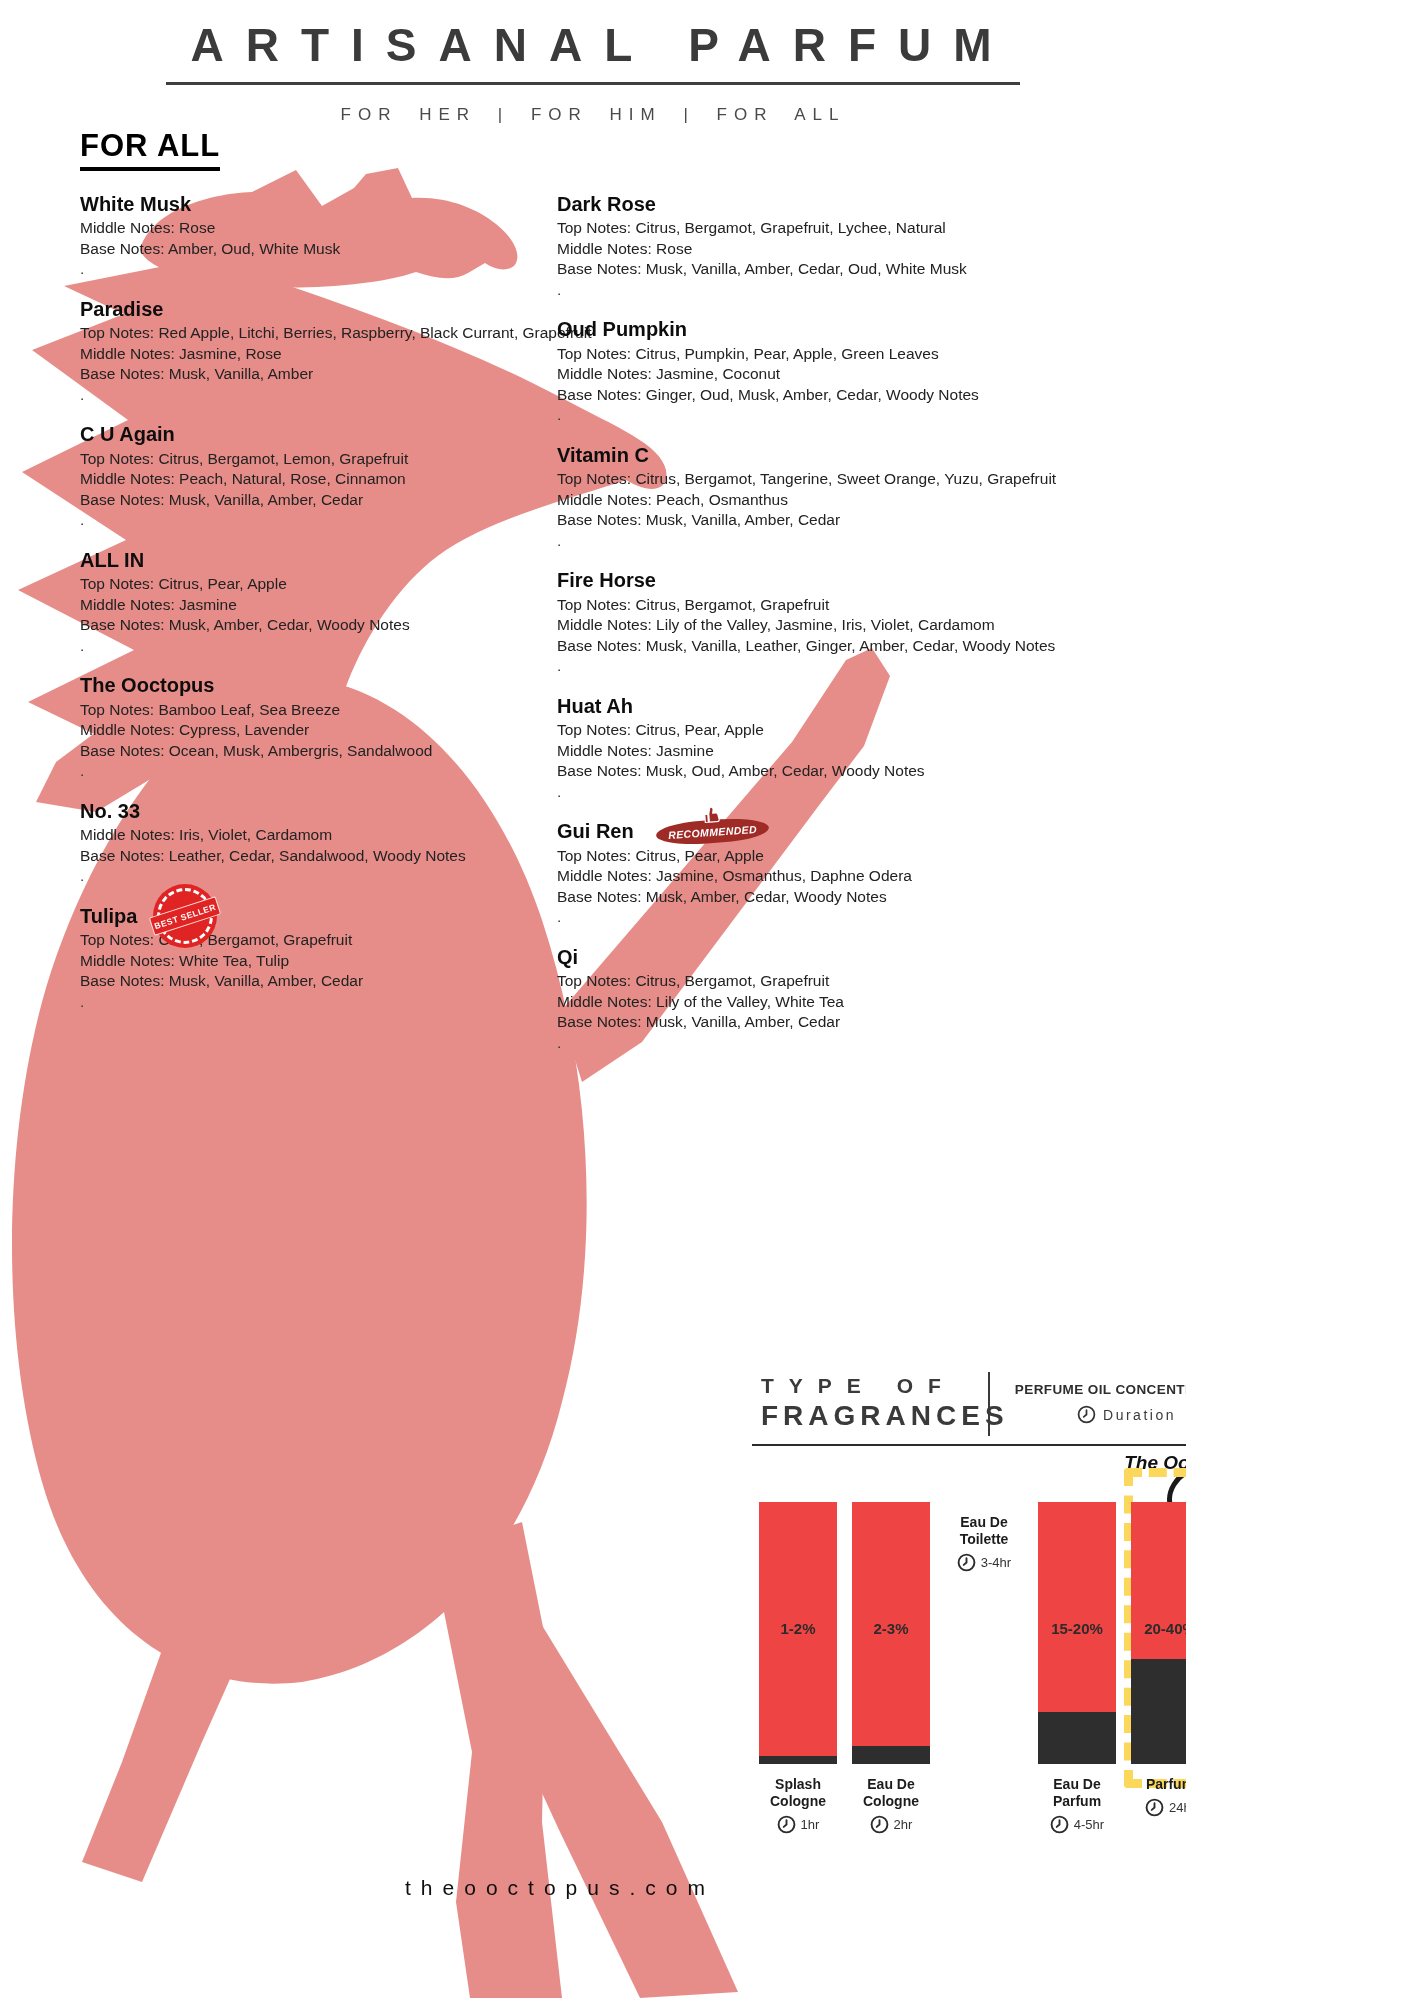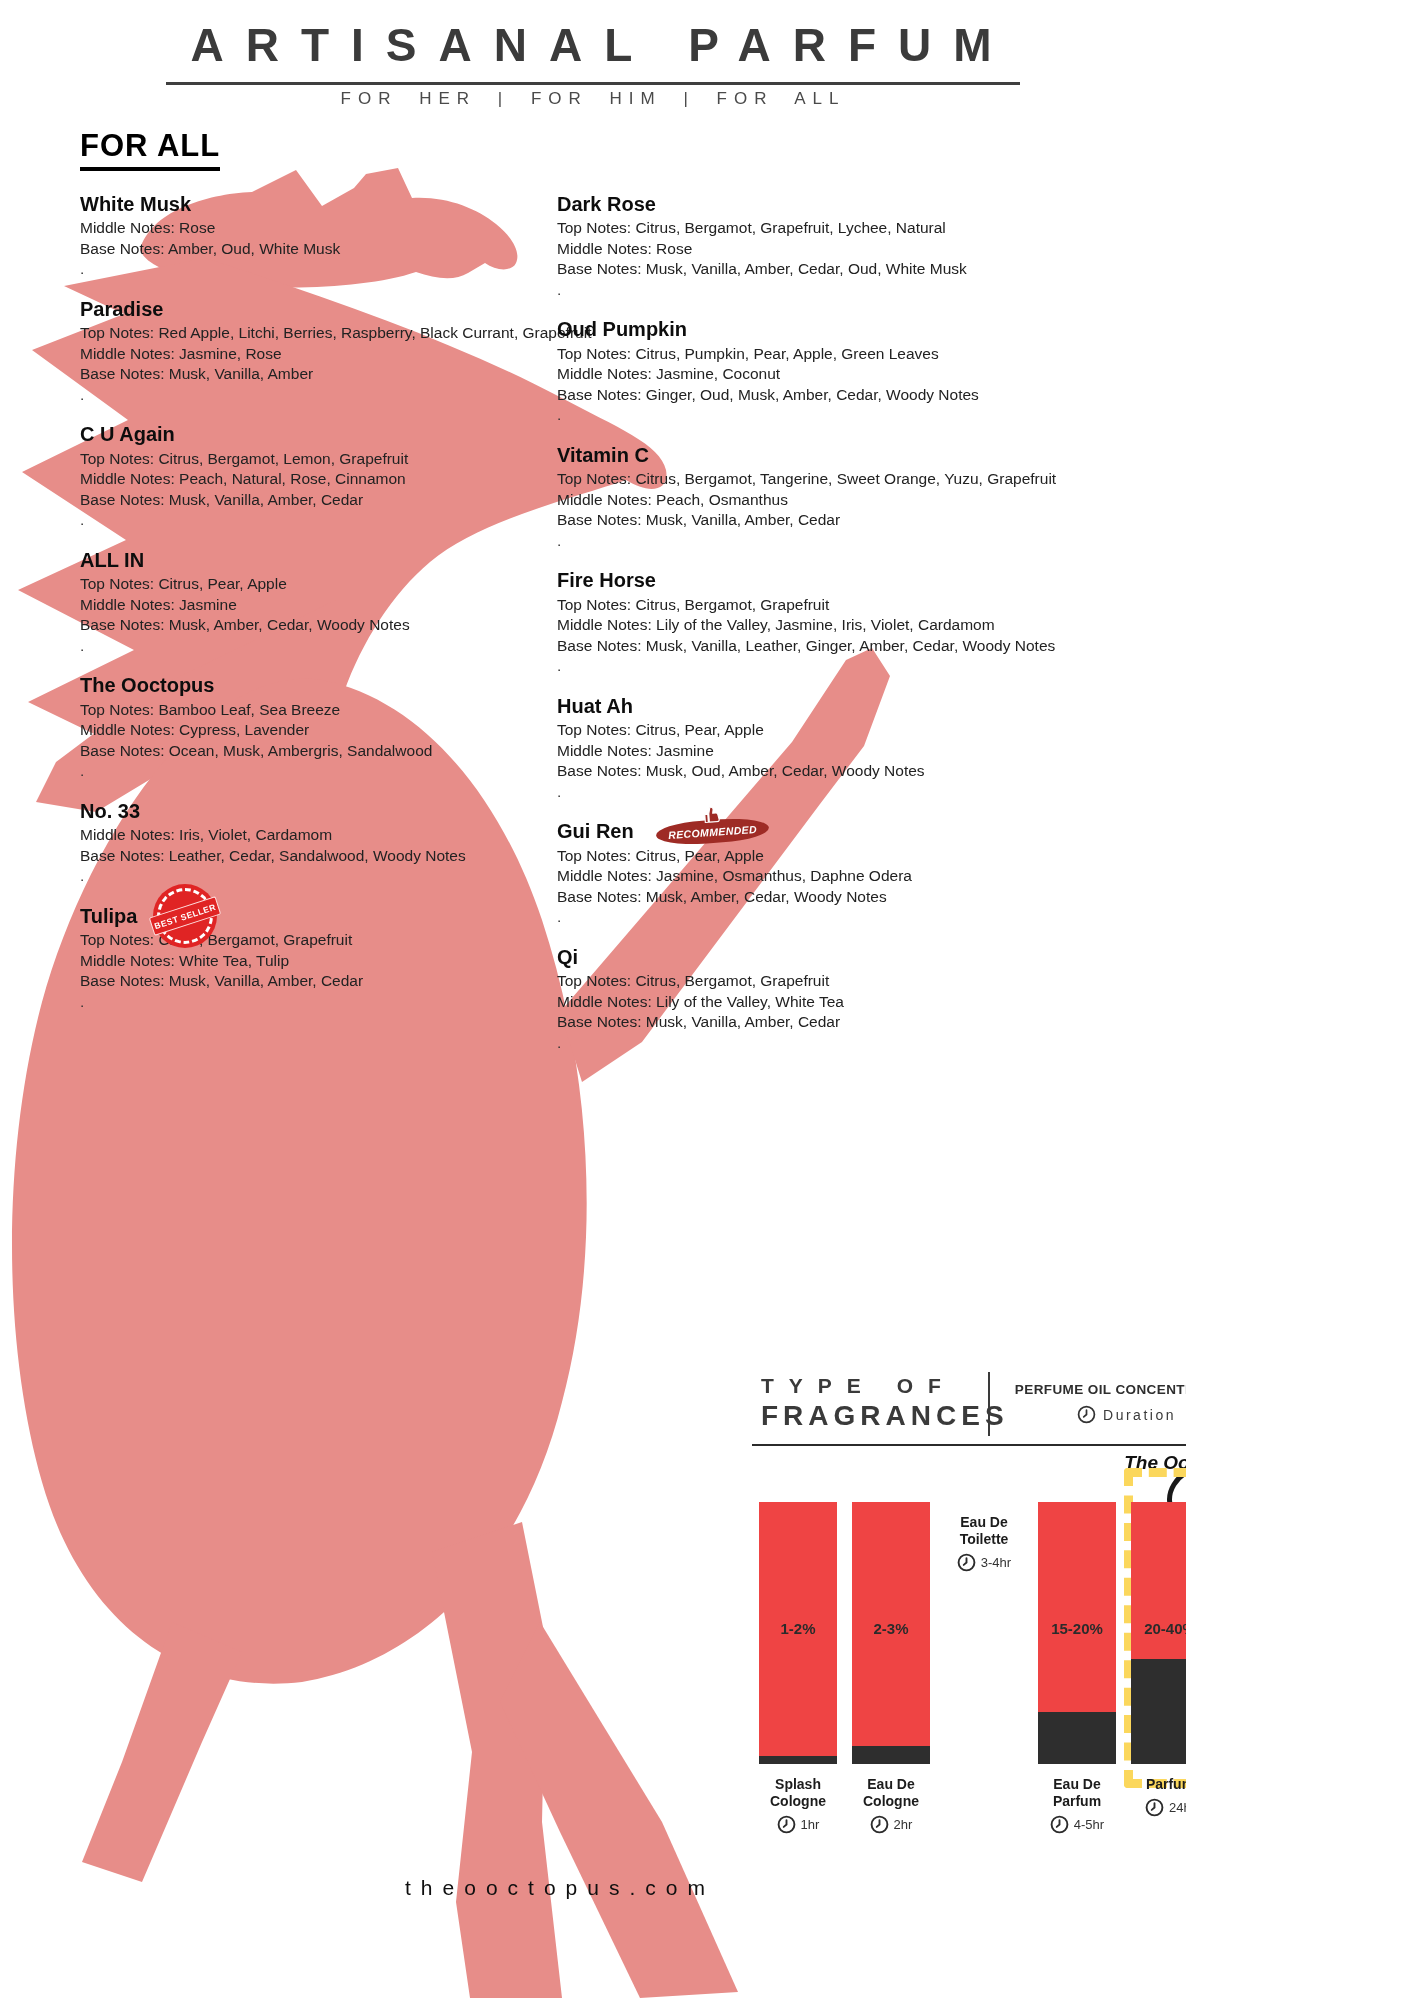--- a/index.html
+++ b/index.html
@@ -3,21 +3,21 @@
 <meta charset="utf-8">
 <style>
   html,body{margin:0;padding:0;background:#ffffff;}
   .page{position:relative;width:1186px;height:2000px;background:#fff;overflow:hidden;
         font-family:"Liberation Sans",sans-serif;color:#1d1d1d;}
 
   
   .masthead{position:absolute;top:18px;left:0;width:100%;text-align:center;z-index:3;}
   .masthead h1{display:inline-block;margin:0;font-size:46px;font-weight:800;color:#3b3b3b;
                letter-spacing:22px;border-bottom:3px solid #3f3f3f;padding:0 6px 10px 24px;}
-  .masthead .sub{margin-top:4px;font-size:17px;color:#4a4a4a;letter-spacing:7px;word-spacing:10px;}
+  .masthead .sub{margin-top:20px;font-size:17px;color:#4a4a4a;letter-spacing:7px;word-spacing:10px;}
 
   
   .section-title{position:absolute;left:80px;top:128px;z-index:3;font-size:31px;font-weight:800;
                  color:#000;border-bottom:4px solid #000;padding-bottom:3px;letter-spacing:1px;}
 
   
   .horse{position:absolute;left:0;top:0;width:1414px;height:2000px;z-index:1;}
 
   
   .col{position:absolute;top:190px;z-index:3;}

